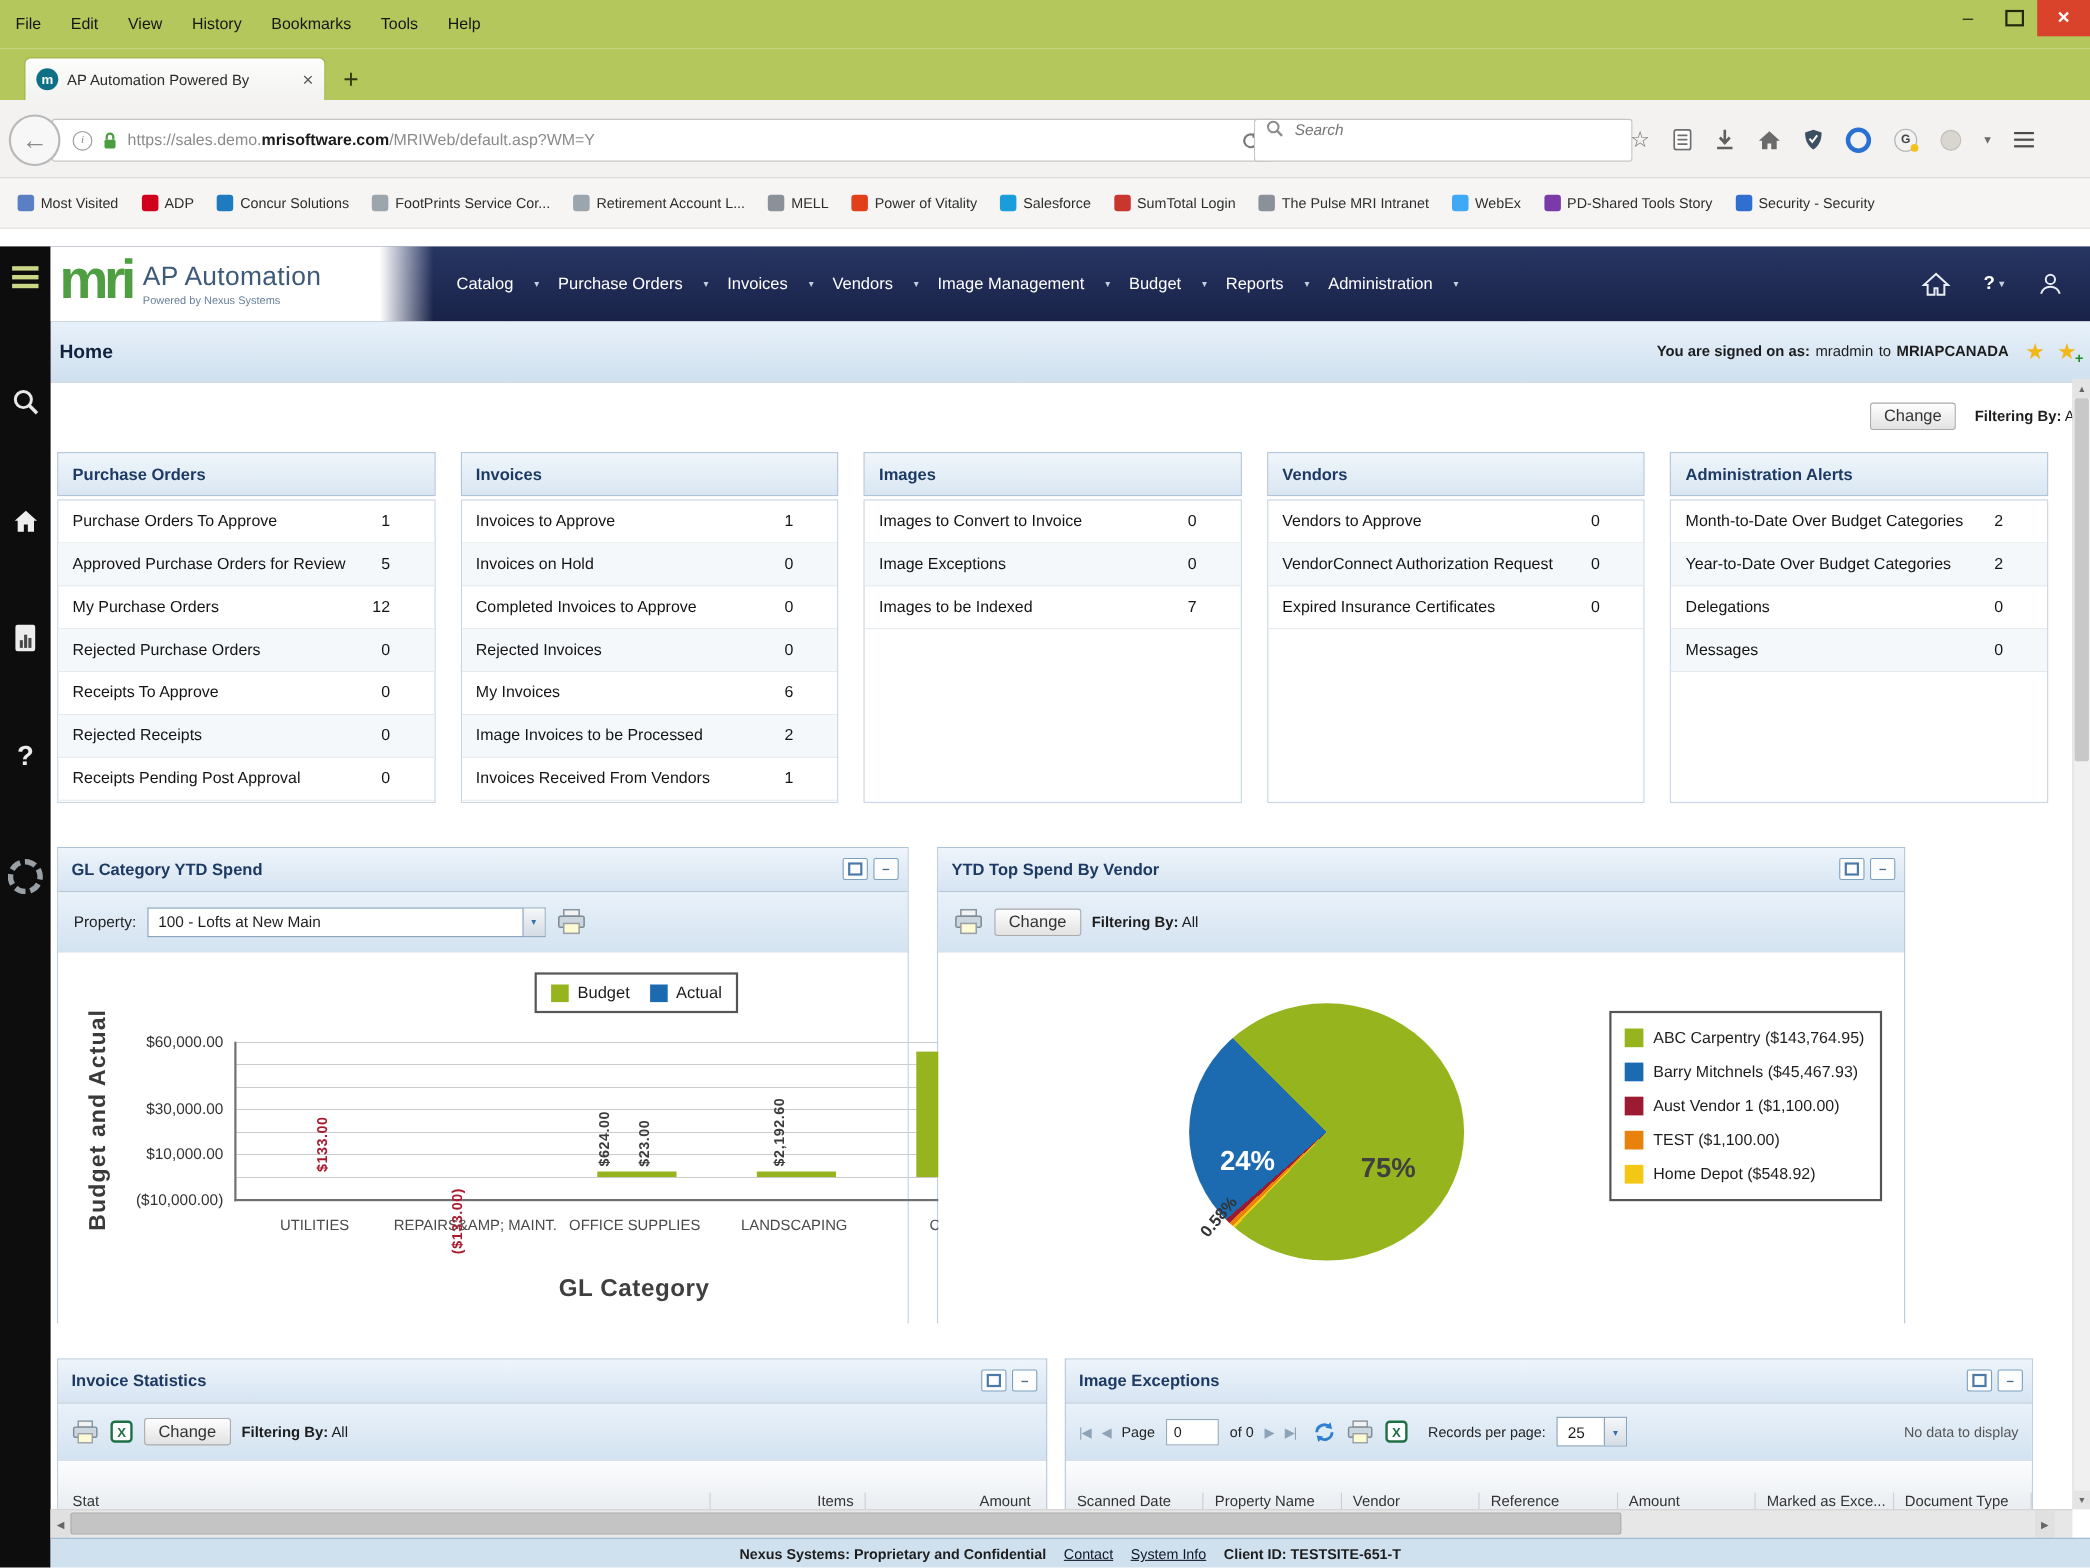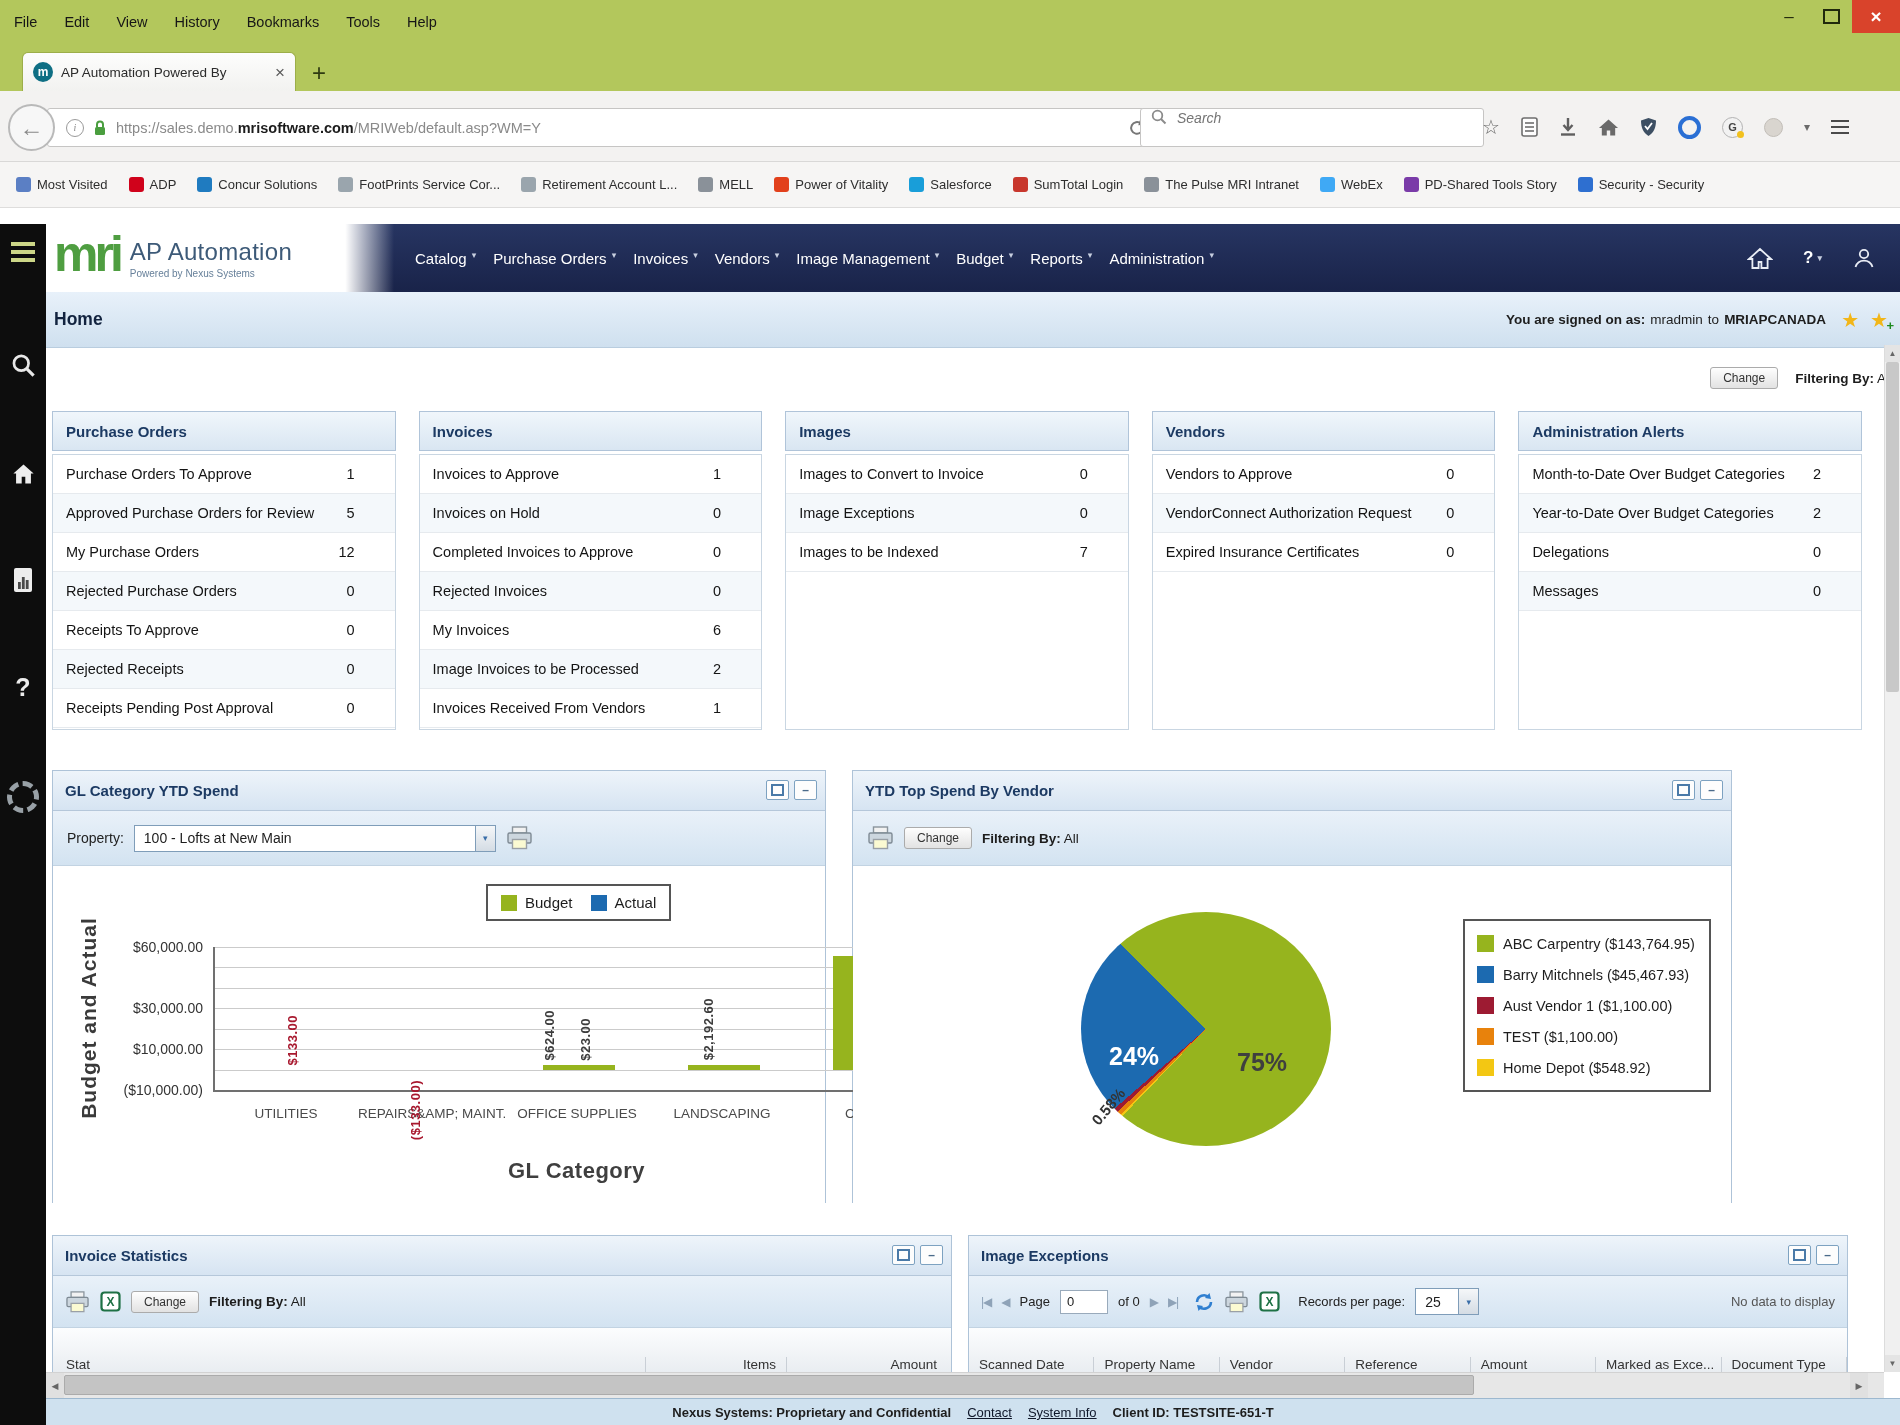--- a/index.html
+++ b/index.html
@@ -56,34 +56,34 @@
   .sb-q{font-size:25px;font-weight:bold;color:#ececec}
   .gear{width:22px;height:22px;border-radius:50%;border:5px dashed #98a0a6}
   .main{flex:1;display:flex;flex-direction:column;min-width:0}
   .appnav{height:68px;background:linear-gradient(#273562,#192349);position:relative;color:#fff;flex:none}
   .nav-logo{position:absolute;left:0;top:0;width:348px;height:68px;display:flex;align-items:center;
        background:linear-gradient(90deg,#ffffff 0,#ffffff 86%,rgba(255,255,255,0) 100%)}
   .logo-text{font-size:50px;font-weight:bold;color:#4f9e41;letter-spacing:-4px;margin:-8px 0 0 8px;line-height:1}
   .lt1{font-size:24px;color:#3d5a78;letter-spacing:.3px}
   .lt2{font-size:10px;color:#67809a;margin-top:2px}
   .nav-menus{position:absolute;left:369px;top:0;height:68px;display:flex;align-items:center;gap:17px;font-size:15px}
-  .nav-menu{display:flex;align-items:flex-start;gap:5px;white-space:nowrap}
+  .nav-menu{display:flex;align-items:center;gap:19px;white-space:nowrap}
   .nav-caret{font-size:9px;color:#c7cfdf}
   .nav-right{position:absolute;right:24px;top:0;height:68px;display:flex;align-items:center;gap:30px}
   .nav-help{display:flex;align-items:center;gap:4px;font-size:17px;font-weight:bold}
   .pagehead{height:55px;background:linear-gradient(#e8f1fa,#cfe0ef);border-bottom:1px solid #b9cddf;
        display:flex;align-items:center;padding:0 12px 0 8px;flex:none}
   .page-title{font-size:17.5px;font-weight:bold;color:#12233f}
   .signed-on{margin-left:auto;display:flex;align-items:center;gap:5px;font-size:13.5px;color:#1d1d1d}
   .star{color:#f2b618;font-size:20px;line-height:1}
   .star-plus{position:relative;margin-left:6px}
   .star-plus em{position:absolute;right:-6px;bottom:-2px;font-style:normal;font-weight:bold;color:#1f8a1f;font-size:13px}
   .subhead{height:60px;background:#fff;display:flex;align-items:center;justify-content:flex-end;gap:17px;
        padding-right:8px;flex:none}
-  .btn{font-size:12px;color:#333;background:linear-gradient(#fefefe,#e2e2e2);border:1px solid #ababab;
+  .btn{font-size:15px;color:#333;background:linear-gradient(#fefefe,#e2e2e2);border:1px solid #ababab;
        border-radius:3px;padding:3px 12px;white-space:nowrap}
   .filtering{font-size:13.5px;color:#1d1d1d;white-space:nowrap}
   .content{height:967px;padding:3px 38px 0 6px;background:#fff;overflow:hidden;flex:none}
   
   .panels-row{display:flex;gap:23px;height:321px}
   .panel{flex:1;min-width:0}
   .panel-head{height:40px;border:1px solid #b0c4d9;background:linear-gradient(#f0f6fb,#d9e6f2);
        display:flex;align-items:center;padding:0 13px;font-weight:bold;font-size:15px;color:#1c3a63;box-sizing:border-box}
   .panel-body{margin-top:3px;border:1px solid #c9d6e2;background:#fff;height:276px;overflow:hidden;box-sizing:border-box}
   .prow{display:flex;justify-content:space-between;height:38px;line-height:38px;padding:0 40px 0 13px;

